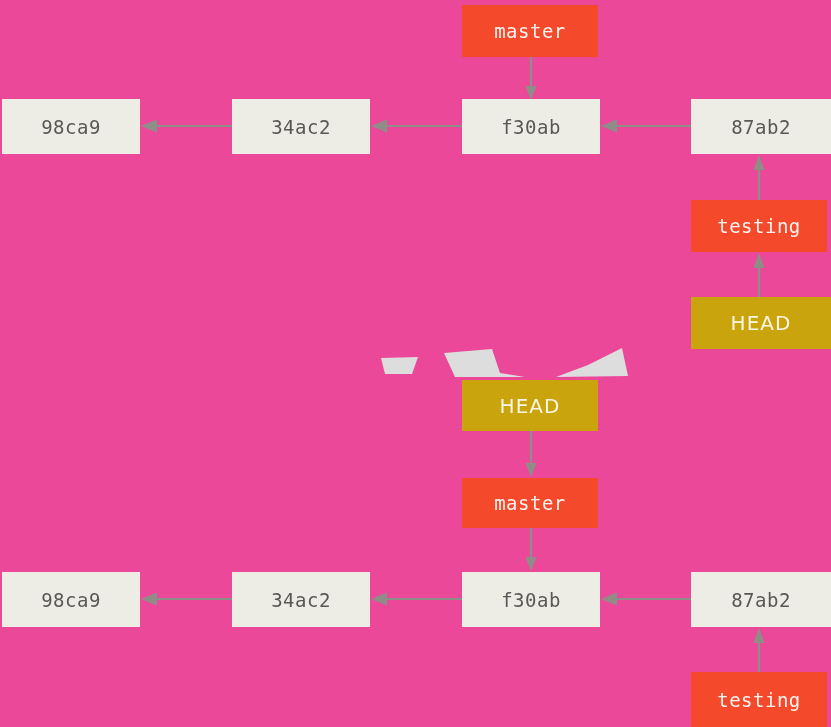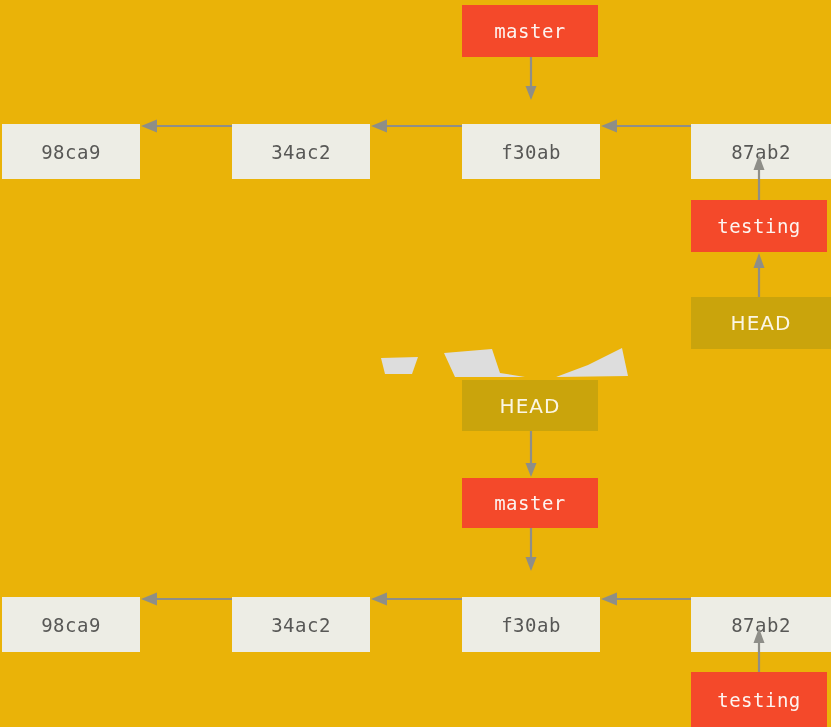--- a/index.html
+++ b/index.html
@@ -8,41 +8,40 @@
     padding: 0;
     background: #ffffff;
   }
   body {
     font-family: "DejaVu Sans Mono", "Liberation Mono", monospace;
   }
   #canvas {
     position: relative;
     width: 831px;
     height: 727px;
-    background: #eab308;
+    background: #ec4899;
     overflow: hidden;
   }
 
   
   .node {
     position: absolute;
     box-sizing: border-box;
     display: flex;
     align-items: center;
     justify-content: center;
     font-size: 19px;
     letter-spacing: 0.5px;
     white-space: nowrap;
     user-select: none;
   }
   .node.commit {
     background: #edede5;
     color: #585856;
     font-family: "DejaVu Sans Mono", "Liberation Mono", monospace;
-    margin-top: 25px;
   }
   .node.branch {
     background: #f4492a;
     color: #fdf4f0;
     font-family: "DejaVu Sans Mono", "Liberation Mono", monospace;
   }
   .node.head {
     background: #caa40c;
     color: #fbf6e4;
     font-family: "DejaVu Sans", "Liberation Sans", sans-serif;

